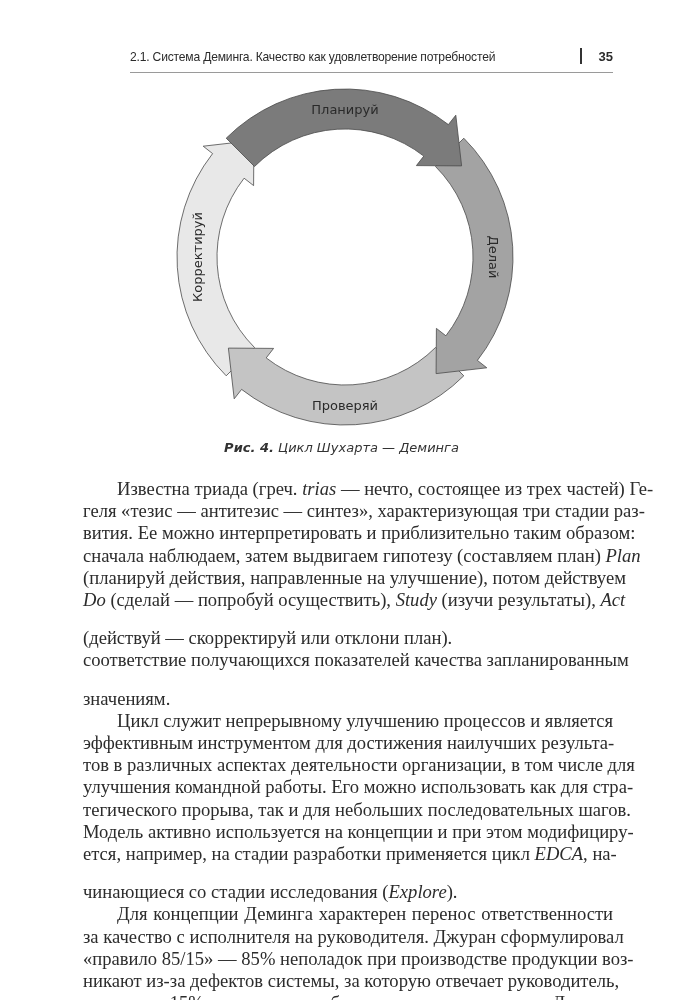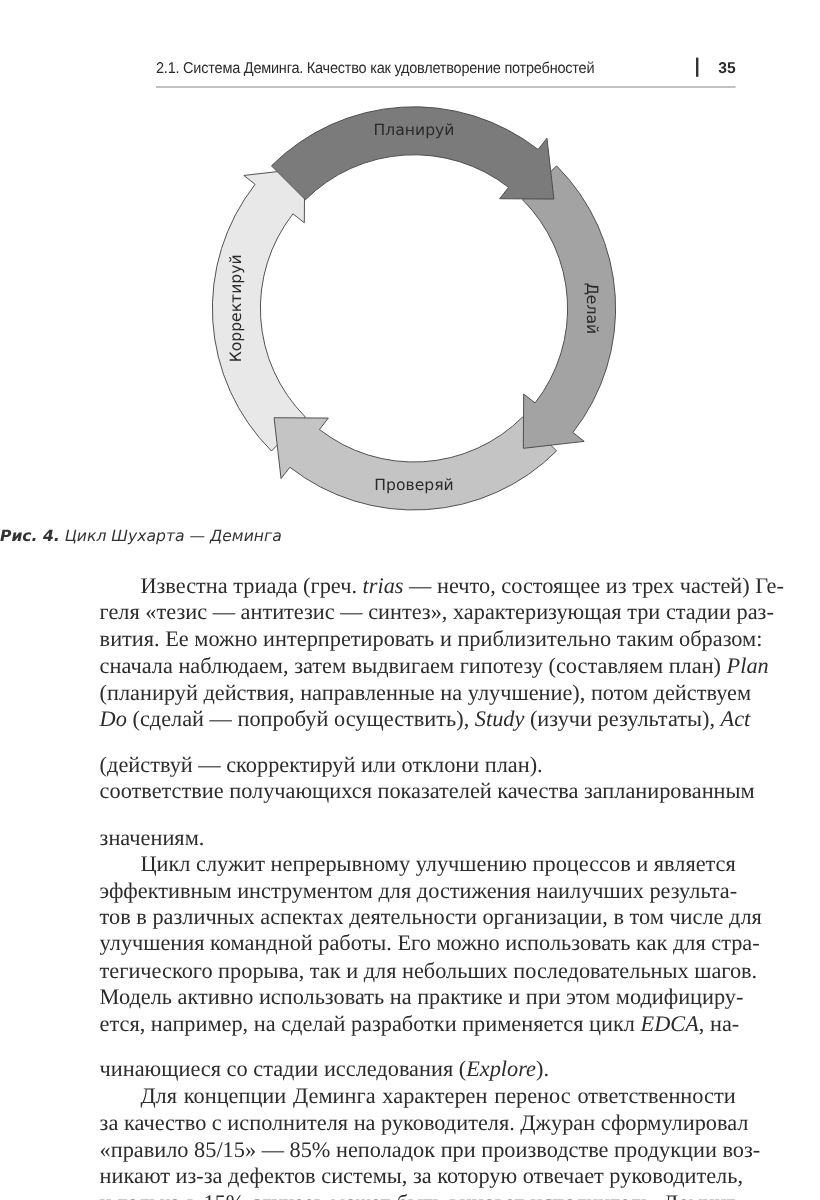--- a/index.html
+++ b/index.html
@@ -5,21 +5,21 @@
   html, body { margin: 0; padding: 0; background: #ffffff; }
   body { width: 683px; height: 1000px; position: relative; overflow: hidden; color: #2a2a2a; }
   .header { position: absolute; left: 130px; top: 46px; width: 483px; height: 24px;
     font-family: "Liberation Sans", sans-serif; font-size: 13px; color: #2b2b2b; }
   .header .running { position: absolute; left: 0; top: 3px; letter-spacing: -0.2px; transform: scaleX(0.93); transform-origin: left; white-space: nowrap; }
   .header .sep { position: absolute; left: 450px; top: 2px; width: 1.5px; height: 16px; background: #333; }
   .header .pageno { position: absolute; right: 0; top: 3px; font-weight: bold; }
   .header-rule { position: absolute; left: 130px; top: 72px; width: 483px; height: 1px; background: #9a9a9a; }
 
   .figure { position: absolute; left: 170px; top: 85px; width: 350px; height: 350px; }
-  .caption { position: absolute; left: 0; width: 683px; top: 440px; 
+  .caption { position: absolute; left: 0; width: 683px; top: 440px; text-align: center;
     font-family: "DejaVu Sans", sans-serif; font-style: italic; font-size: 13px; color: #333; }
   .caption b { font-weight: bold; }
 
   .body-text { position: absolute; left: 83px; top: 478px; width: 530px;
     font-family: "Liberation Serif", serif; font-size: 18.6px; line-height: 22.2px; color: #2c2c2c;
     text-align: justify; }
   .body-text .line { display: block; text-align: justify; text-align-last: justify; white-space: nowrap; overflow: visible; }
   .body-text .line.last { text-align-last: left; margin-top: 16px; }
   .body-text .line.indent { padding-left: 34px; }
   .body-text i { }
@@ -62,22 +62,22 @@
     <div>
       <span class="line"><span>соответствие получающихся показателей качества запланированным</span></span>
       <span class="line last"><span>значениям.</span></span>
     </div>
     <div>
       <span class="line indent"><span>Цикл служит непрерывному улучшению процессов и является</span></span>
       <span class="line"><span>эффективным инструментом для достижения наилучших результа-</span></span>
       <span class="line"><span>тов в различных аспектах деятельности организации, в том числе для</span></span>
       <span class="line"><span>улучшения командной работы. Его можно использовать как для стра-</span></span>
       <span class="line"><span>тегического прорыва, так и для небольших последовательных шагов.</span></span>
-      <span class="line"><span>Модель активно использовать на практике и при этом модифициру-</span></span>
-      <span class="line"><span>ется, например, на сделай разработки применяется цикл </span><i>EDCA</i><span>, на-</span></span>
+      <span class="line"><span>Модель активно используется на концепции и при этом модифициру-</span></span>
+      <span class="line"><span>ется, например, на стадии разработки применяется цикл </span><i>EDCA</i><span>, на-</span></span>
       <span class="line last"><span>чинающиеся со стадии исследования (</span><i>Explore</i><span>).</span></span>
     </div>
     <div>
       <span class="line indent"><span>Для концепции Деминга характерен перенос ответственности</span></span>
       <span class="line"><span>за качество с исполнителя на руководителя. Джуран сформулировал</span></span>
       <span class="line"><span>«правило 85/15» — 85% неполадок при производстве продукции воз-</span></span>
       <span class="line"><span>никают из-за дефектов системы, за которую отвечает руководитель,</span></span>
       <span class="line"><span>и только в 15% случаев может быть виноват исполнитель. Деминг</span></span>
     </div>
   </div>

